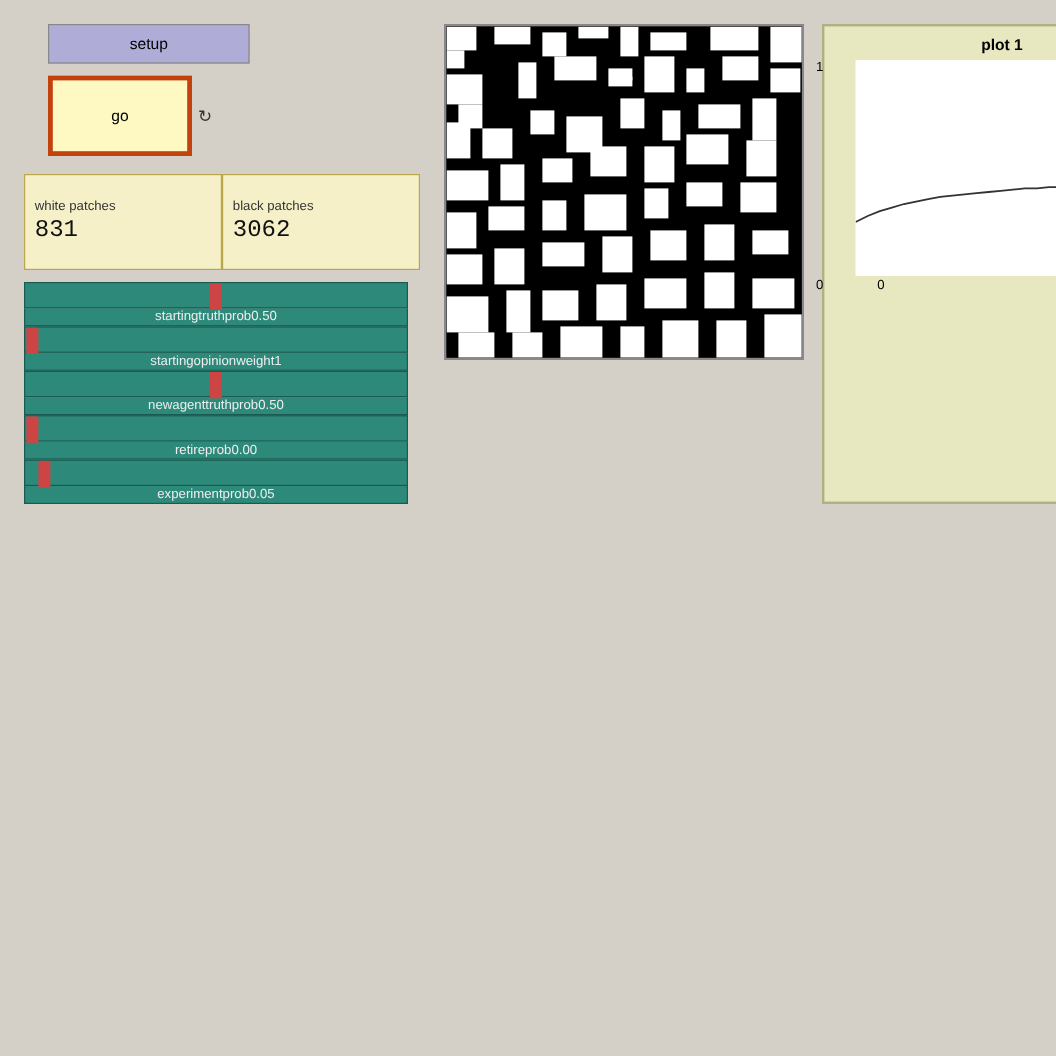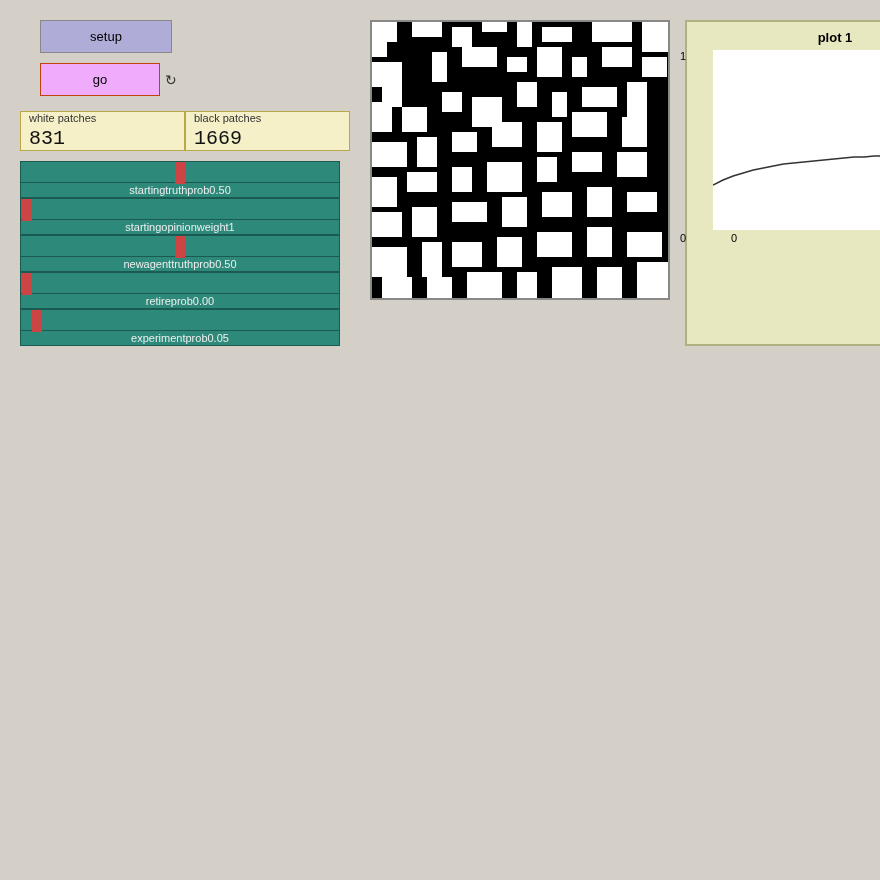--- a/index.html
+++ b/index.html
@@ -31,38 +31,38 @@
       flex-direction: row;
       gap: 15px;
       flex: 1;
     }
 
     
     .btn-setup {
       background: #b0acd8;
       border: 1px solid #888;
       padding: 8px 20px;
-      width: 132px;
+      width: 168px;
       text-align: center;
       cursor: pointer;
       font-size: 13px;
       margin-left: 20px;
     }
 
     .btn-go-wrapper {
       display: flex;
       align-items: center;
       gap: 5px;
       margin-left: 20px;
     }
 
     .btn-go {
-      background: #f0abfc;
-      border: 1px solid #c2410c;
-      padding: 8px 20px;
+      background: #fef9c3;
+      border: 4px solid #c2410c;
+      padding: 22px 20px;
       width: 120px;
       text-align: center;
       cursor: pointer;
       font-size: 13px;
     }
 
     .refresh-icon {
       font-size: 14px;
       color: #333;
     }
@@ -70,21 +70,21 @@
     
     .monitors-row {
       display: flex;
       gap: 0;
       margin-top: 5px;
     }
 
     .monitor-box {
       border: 1px solid #b8a84a;
       background: #f5f0c8;
-      padding: 0 8px;
+      padding: 20px 8px;
       width: 165px;
     }
 
     .monitor-label {
       font-size: 11px;
       color: #333;
       margin-bottom: 3px;
     }
 
     .monitor-value {
@@ -195,21 +195,21 @@
       <span class="refresh-icon">↻</span>
     </div>
 
     <div class="monitors-row">
       <div class="monitor-box">
         <div class="monitor-label">white patches</div>
         <div class="monitor-value">831</div>
       </div>
       <div class="monitor-box">
         <div class="monitor-label">black patches</div>
-        <div class="monitor-value">1669</div>
+        <div class="monitor-value">3062</div>
       </div>
     </div>
 
     <div id="sliders-container">
         <div class="slider-container">
           <div class="slider-track">
             <div class="slider-thumb" style="left: calc(50% - 5px);"></div>
           </div>
           <div class="slider-label-row">
             <span>startingtruthprob</span>

